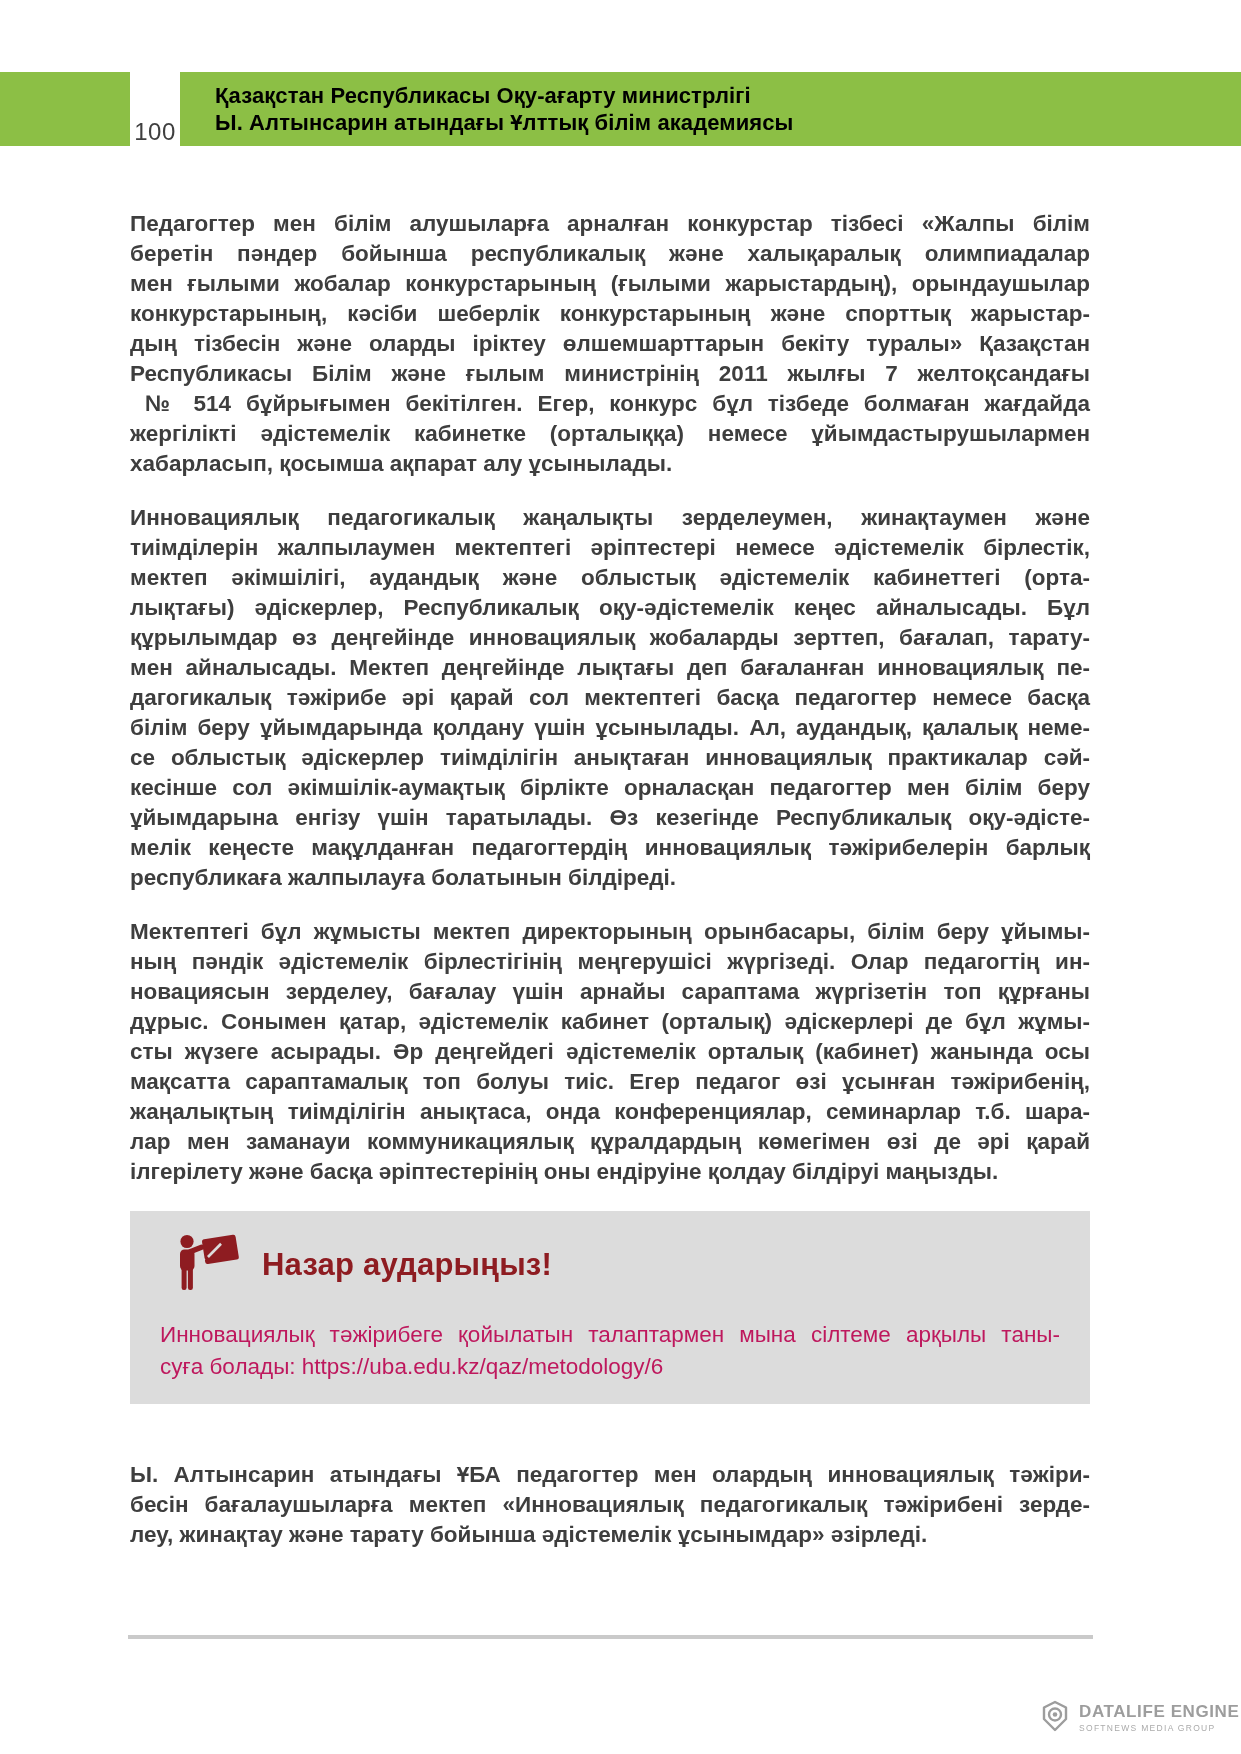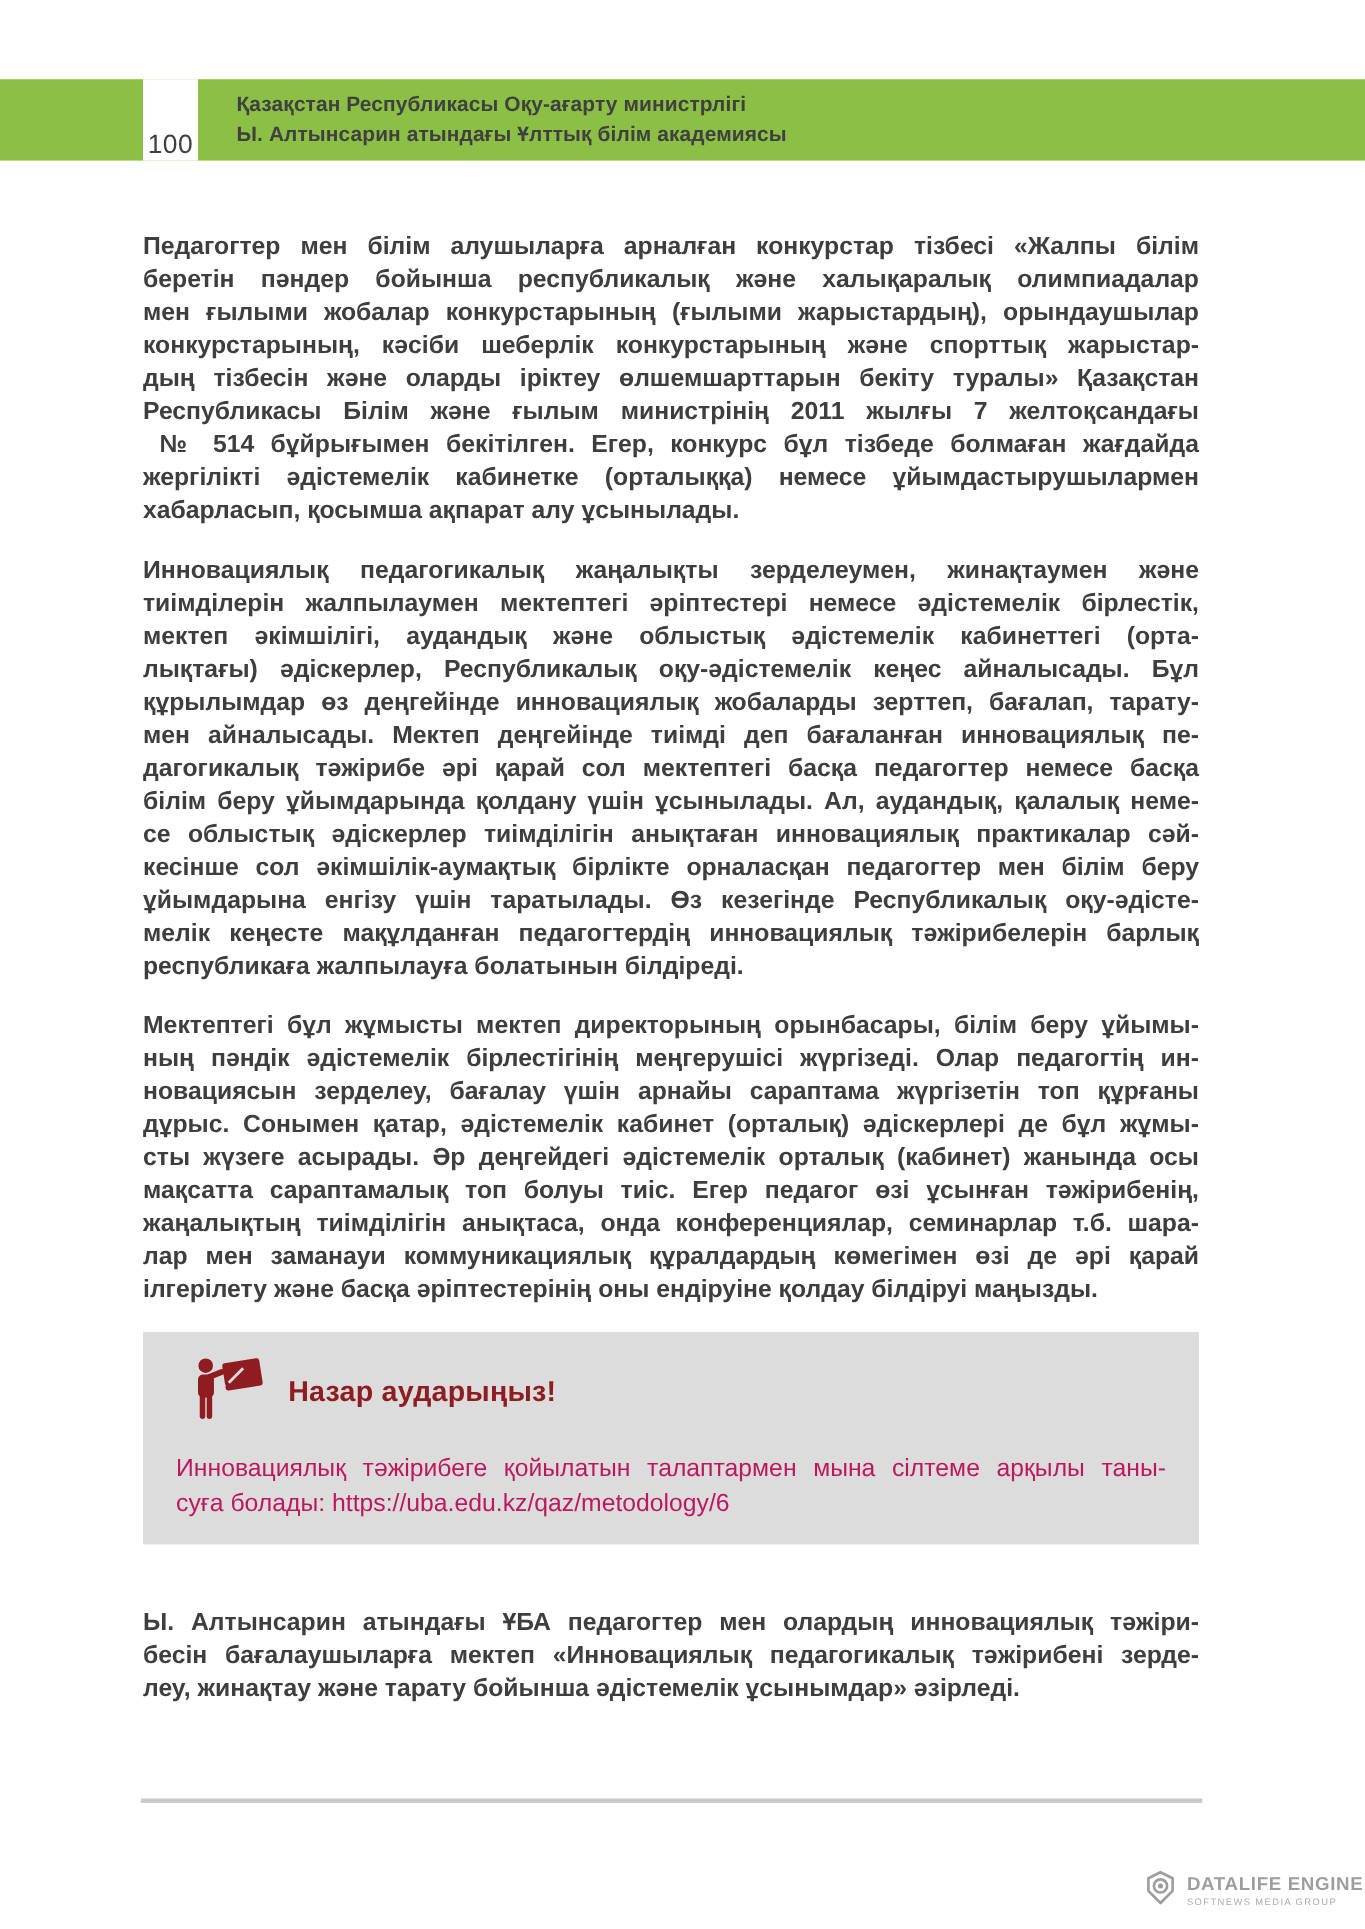--- a/index.html
+++ b/index.html
@@ -9,31 +9,31 @@
   }
   
   .band { position:absolute; top:72px; left:0; width:1241px; height:74px; background:#8cbf45; }
   .band-notch {
     position:absolute; left:130px; top:0; width:50px; height:74px; background:#ffffff;
     display:flex; align-items:flex-end; justify-content:center;
   }
   .page-number { font-size:24px; color:#3f3f3f; letter-spacing:0.5px; }
   .band-text {
     position:absolute; left:215px; top:50%; transform:translateY(-50%);
-    font-size:19px; font-weight:600; color:#404040; line-height:27px; letter-spacing:0.1px;
+    font-size:22px; font-weight:600; color:#000000; line-height:27px; letter-spacing:0.1px;
   }
   
   .content { position:absolute; left:130px; top:209px; width:960px; }
   .para { margin:0 0 24px 0; font-size:22.5px; line-height:30px; color:#3e3e3e;font-weight:bold; }
   .tline { text-align:justify; text-align-last:justify; white-space:normal; }
   .tline-last { text-align-last:left; }
   
   .callout { margin-top:10px; background:#dcdcdc; padding:24px 30px 21px 30px; }
   .callout-head { display:flex; align-items:center; gap:22px; height:60px; margin-left:16px; margin-bottom:24px; }
-  .callout-title { font-size:26px; font-weight:700; color:#8e1c21; letter-spacing:0.2px; }
+  .callout-title { font-size:31px; font-weight:700; color:#8e1c21; letter-spacing:0.2px; }
   .callout-body { font-size:22.5px; line-height:32px; color:#be185d; }
   .closing { margin-top:56px; margin-bottom:0; }
   
   .footer-rule { position:absolute; left:128px; top:1635px; width:965px; height:4px; background:#cacaca; }
   .footer-logo { position:absolute; left:1040px; top:1700px; display:flex; align-items:center; gap:9px; }
   .logo-title { font-size:17px; font-weight:700; letter-spacing:0.6px; color:#9d9d9d; line-height:18px; }
   .logo-sub { font-size:8.5px; letter-spacing:1.3px; color:#ababab; margin-top:2px; }
 </style>
 </head>
 <body>
@@ -61,21 +61,21 @@
         <div class="tline">&nbsp;№ 514 бұйрығымен бекітілген. Егер, конкурс бұл тізбеде болмаған жағдайда</div>
         <div class="tline">жергілікті әдістемелік кабинетке (орталыққа) немесе ұйымдастырушылармен</div>
         <div class="tline tline-last">хабарласып, қосымша ақпарат алу ұсынылады.</div>
       </div>
     <div class="para">
         <div class="tline">Инновациялық педагогикалық жаңалықты зерделеумен, жинақтаумен және</div>
         <div class="tline">тиімділерін жалпылаумен мектептегі әріптестері немесе әдістемелік бірлестік,</div>
         <div class="tline">мектеп әкімшілігі, аудандық және облыстық әдістемелік кабинеттегі (орта-</div>
         <div class="tline">лықтағы) әдіскерлер, Республикалық оқу-әдістемелік кеңес айналысады. Бұл</div>
         <div class="tline">құрылымдар өз деңгейінде инновациялық жобаларды зерттеп, бағалап, тарату-</div>
-        <div class="tline">мен айналысады. Мектеп деңгейінде тиімді деп бағаланған инновациялық пе-</div>
+        <div class="tline">мен айналысады. Мектеп деңгейінде лықтағы деп бағаланған инновациялық пе-</div>
         <div class="tline">дагогикалық тәжірибе әрі қарай сол мектептегі басқа педагогтер немесе басқа</div>
         <div class="tline">білім беру ұйымдарында қолдану үшін ұсынылады. Ал, аудандық, қалалық неме-</div>
         <div class="tline">се облыстық әдіскерлер тиімділігін анықтаған инновациялық практикалар сәй-</div>
         <div class="tline">кесінше сол әкімшілік-аумақтық бірлікте орналасқан педагогтер мен білім беру</div>
         <div class="tline">ұйымдарына енгізу үшін таратылады. Өз кезегінде Республикалық оқу-әдісте-</div>
         <div class="tline">мелік кеңесте мақұлданған педагогтердің инновациялық тәжірибелерін барлық</div>
         <div class="tline tline-last">республикаға жалпылауға болатынын білдіреді.</div>
       </div>
     <div class="para">
         <div class="tline">Мектептегі бұл жұмысты мектеп директорының орынбасары, білім беру ұйымы-</div>

